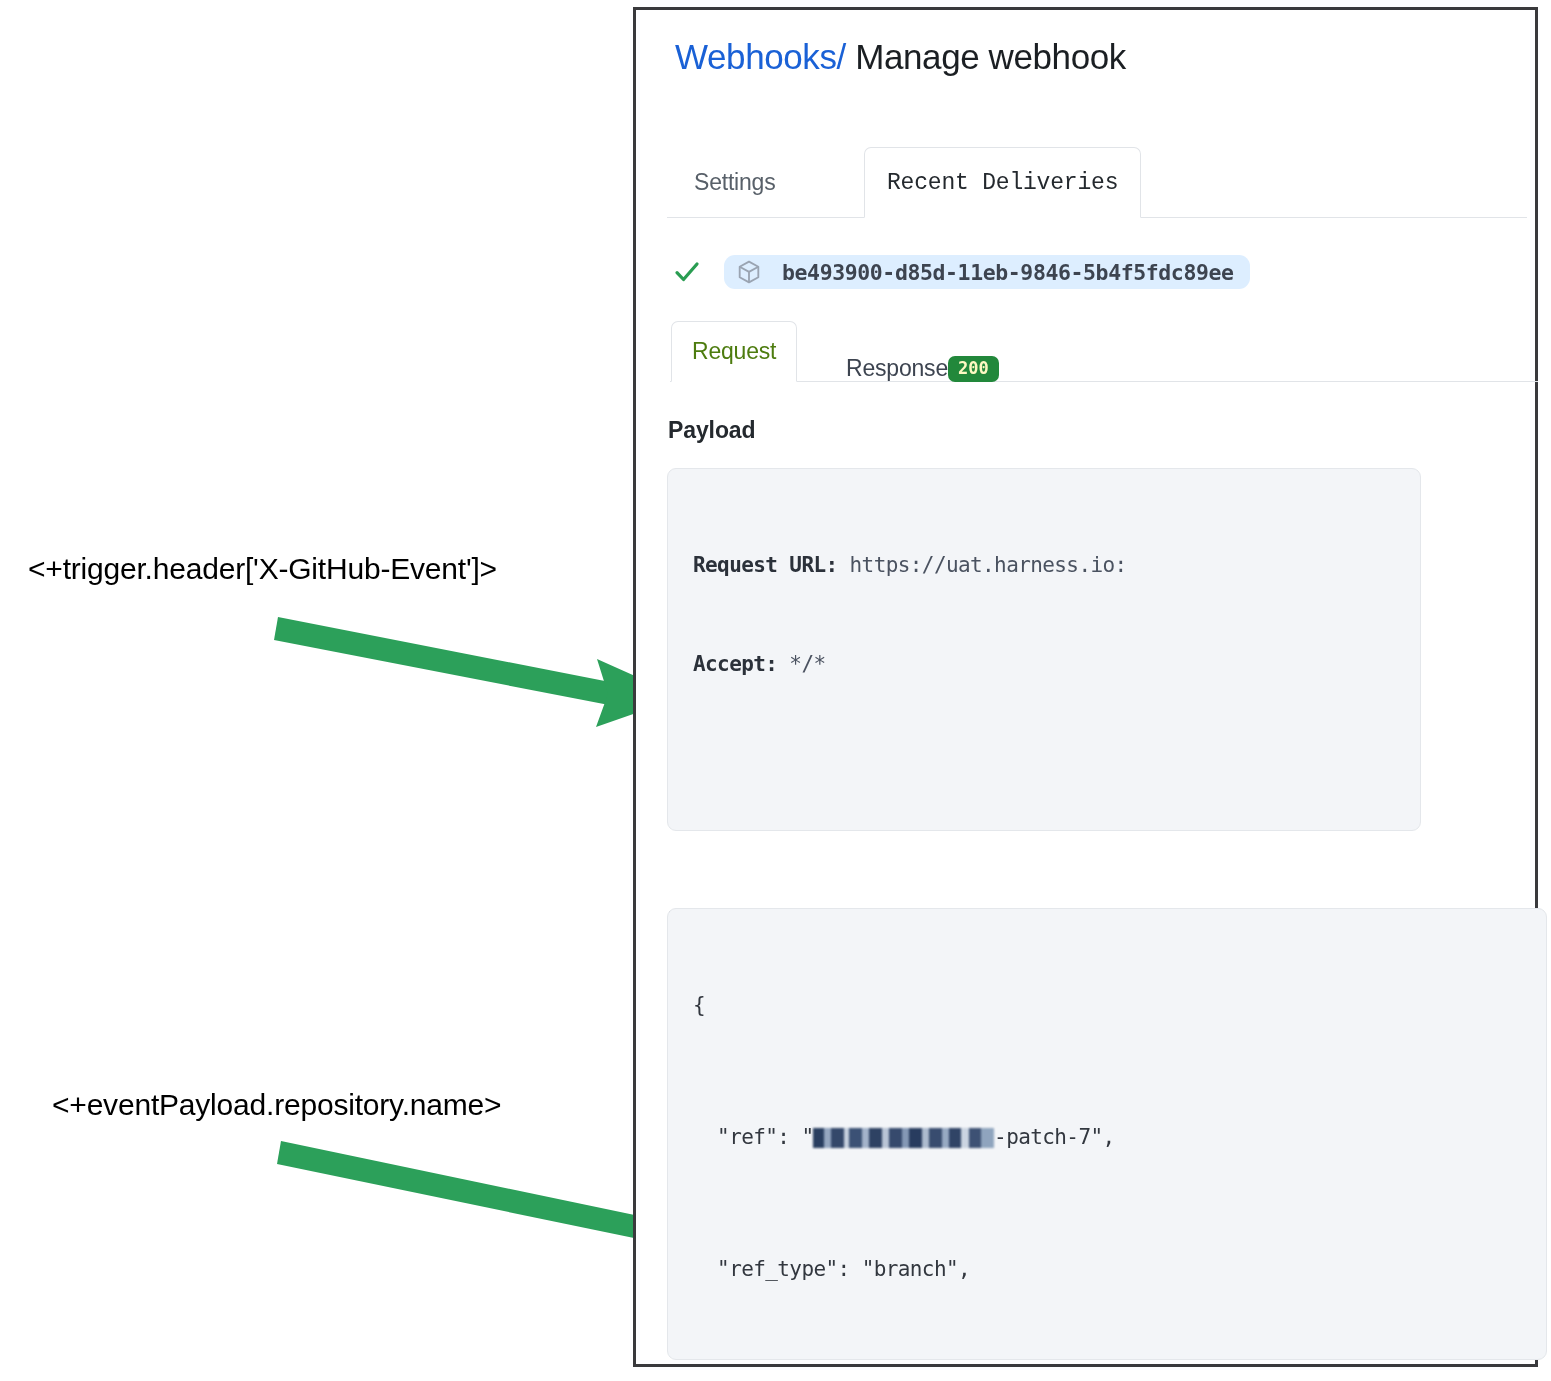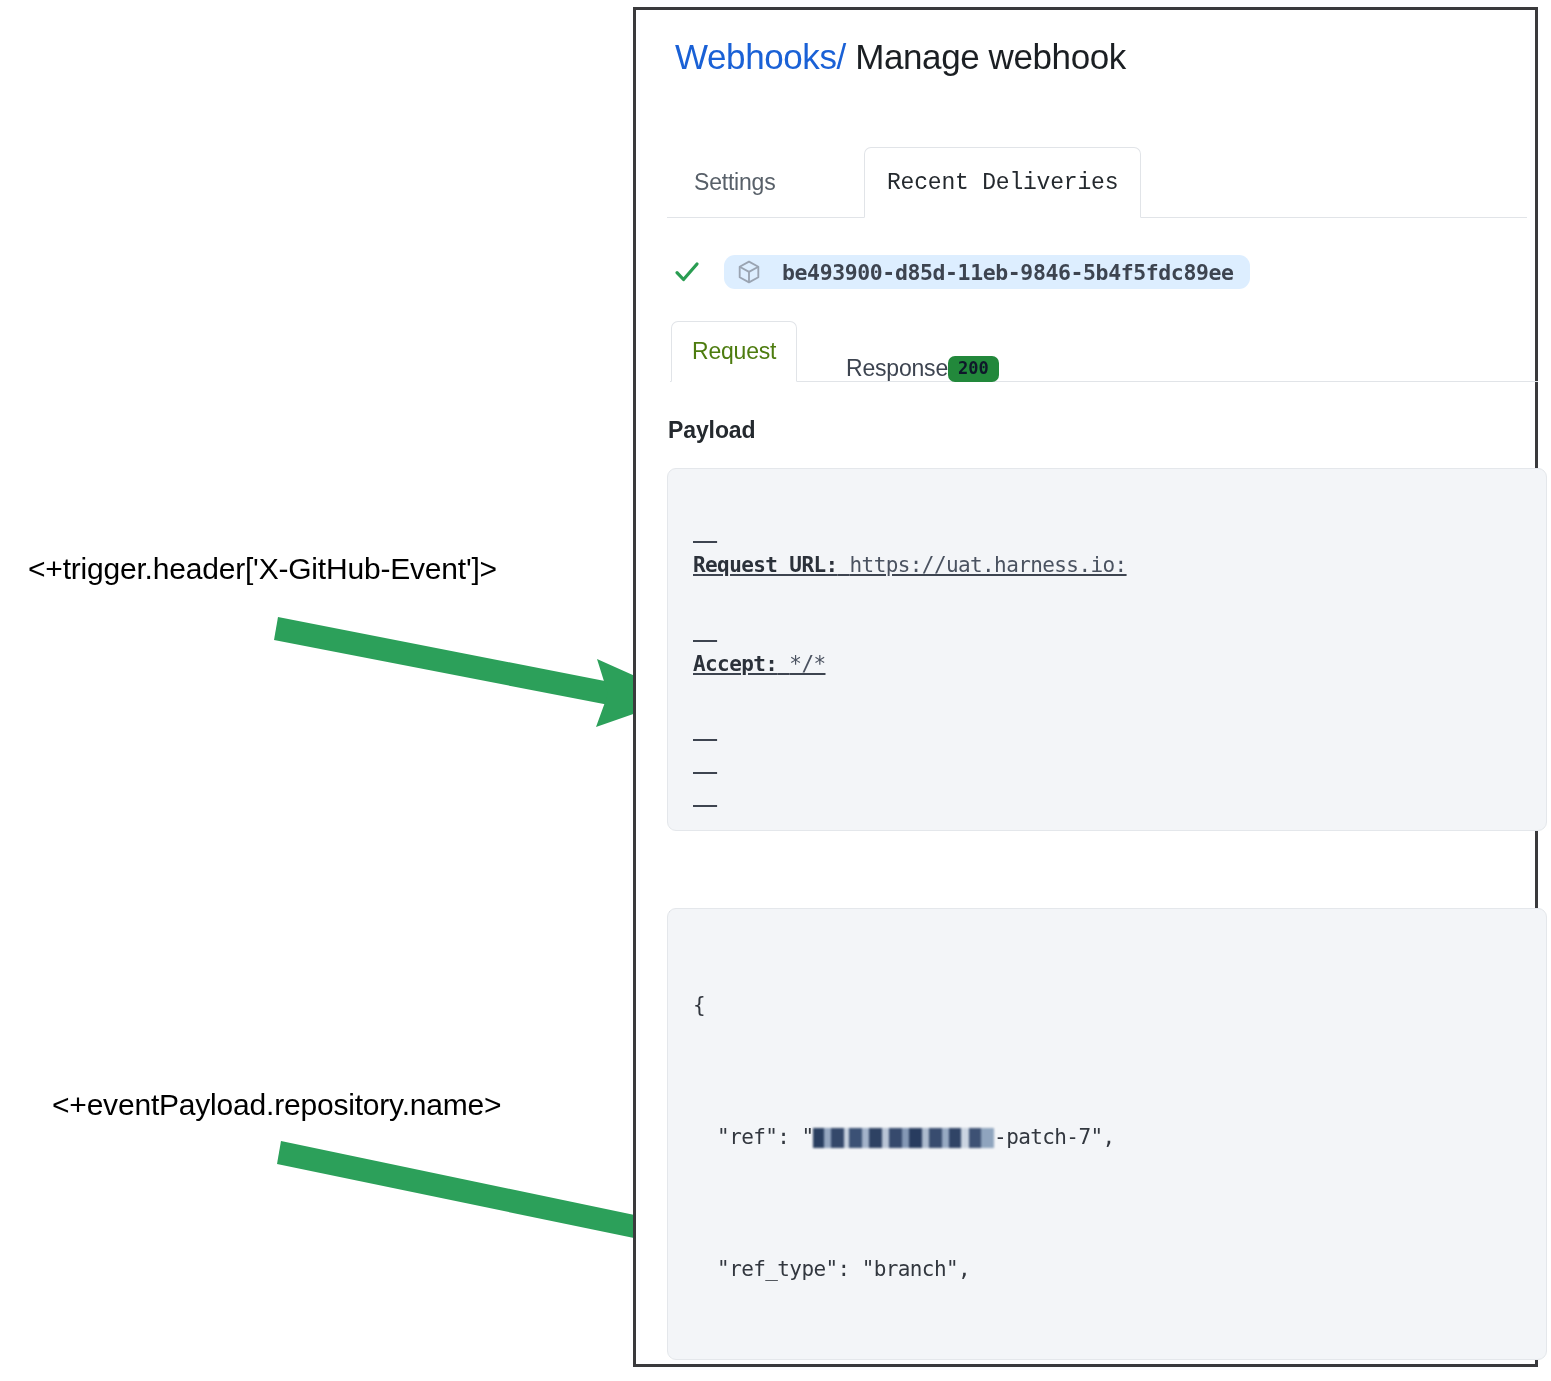--- a/index.html
+++ b/index.html
@@ -176,21 +176,21 @@
     border-radius: 7px 7px 0 0;
     z-index: 2;
   }
   #subtab-request { left: 1px; }
   #subtab-response { left: 156px; display: flex; align-items: flex-end; }
   #status-badge {
     display: inline-flex;
     align-items: center;
     justify-content: center;
     background: #22883b;
-    color: #0f172a;
+    color: #fef9c3;
     font-family: "DejaVu Sans Mono", monospace;
     font-size: 17px;
     font-weight: 700;
     border-radius: 7px;
     padding: 4px 10px 5px 10px;
     line-height: 1;
     letter-spacing: 0px;
   }
 
   
@@ -215,24 +215,23 @@
     font-family: "DejaVu Sans Mono", monospace;
     font-size: 21px;
     line-height: 33px;
     color: #3d4450;
     letter-spacing: -0.6px;
     white-space: pre;
   }
   #headers-box {
     left: 667px;
     top: 468px;
-    width: 880px;
+    width: 754px;
     height: 363px;
     padding: 14px 0 10px 25px;
-    text-decoration: underline;
   }
   #payload-box {
     left: 667px;
     top: 908px;
     width: 880px;
     height: 452px;
     padding: 14px 0 10px 25px;
   }
   .code-line { white-space: pre; }
   .k { font-weight: 700; color: #2b313a; }

